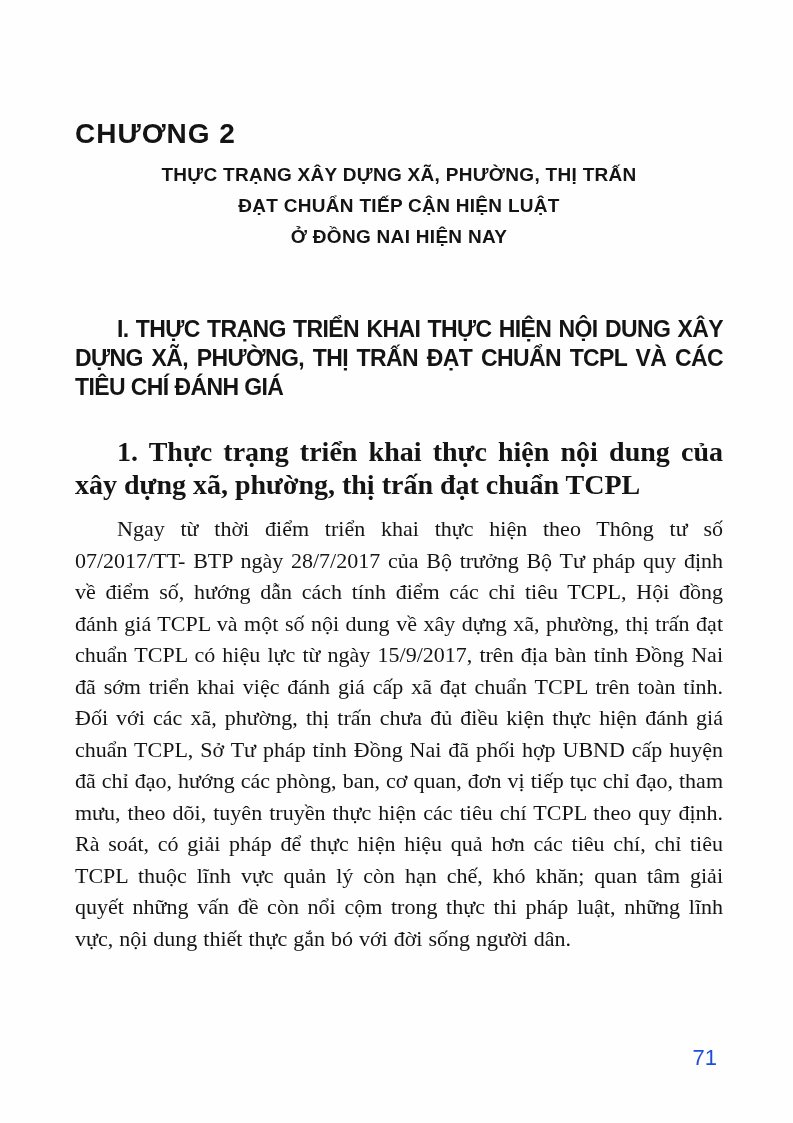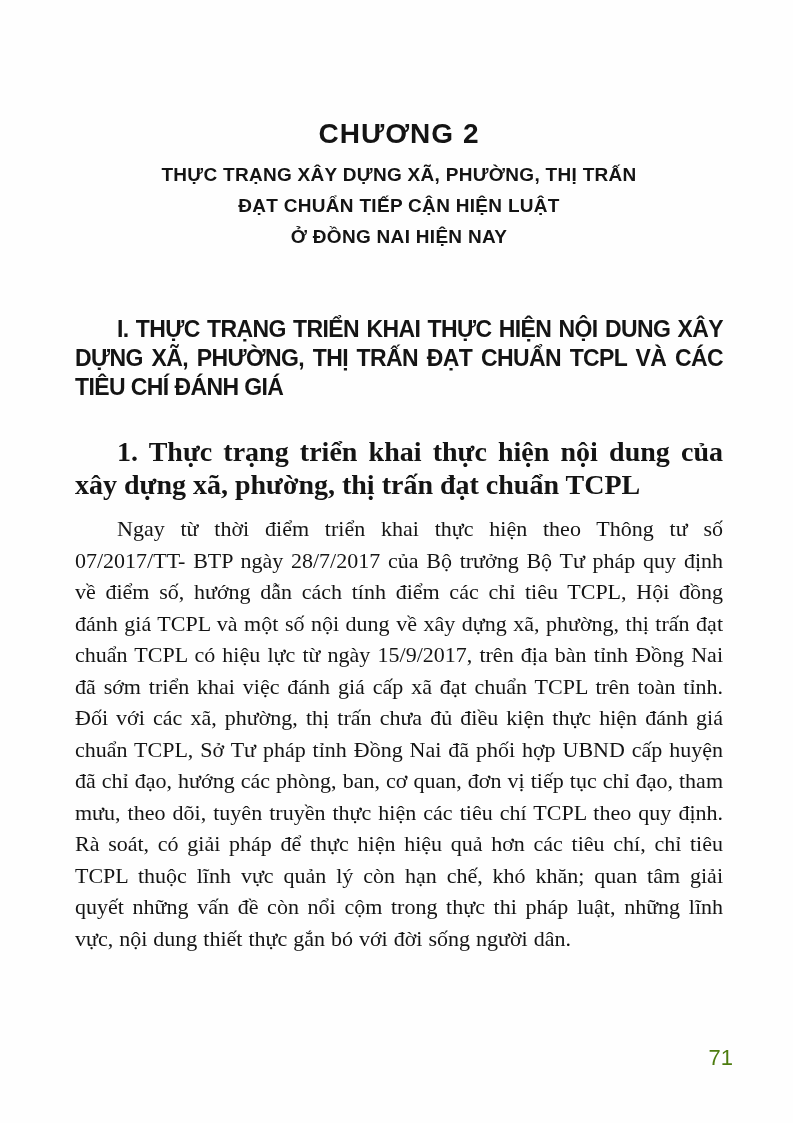--- a/index.html
+++ b/index.html
@@ -19,21 +19,20 @@
   }
   .content {
     position: absolute;
     top: 0;
     left: 75px;
     width: 648px;
   }
   
   .chapter-label {
     margin-top: 118px;
-    text-align: center;
     font-family: "Liberation Sans", sans-serif;
     font-weight: 900;
     font-size: 28px;
     letter-spacing: 1px;
     line-height: 32px;
   }
   
   .chapter-title {
     margin-top: 9px;
     text-align: center;
@@ -70,25 +69,25 @@
     margin-top: 12px;
     font-family: "Liberation Serif", serif;
     font-size: 22px;
     line-height: 31.5px;
     text-align: justify;
     text-indent: 42px;
     word-spacing: 0.5px;
   }
   .page-number {
     position: absolute;
-    right: 60px;
+    right: 76px;
     bottom: 52px;
     font-family: "Liberation Sans", sans-serif;
     font-size: 22px;
-    color: #4d7c0f;
+    color: #1d4ed8;
   }
 </style>
 </head>
 <body>
 
 <div class="page">
   <div class="content">
 
     <div class="chapter-label">CHƯƠNG 2</div>
 

